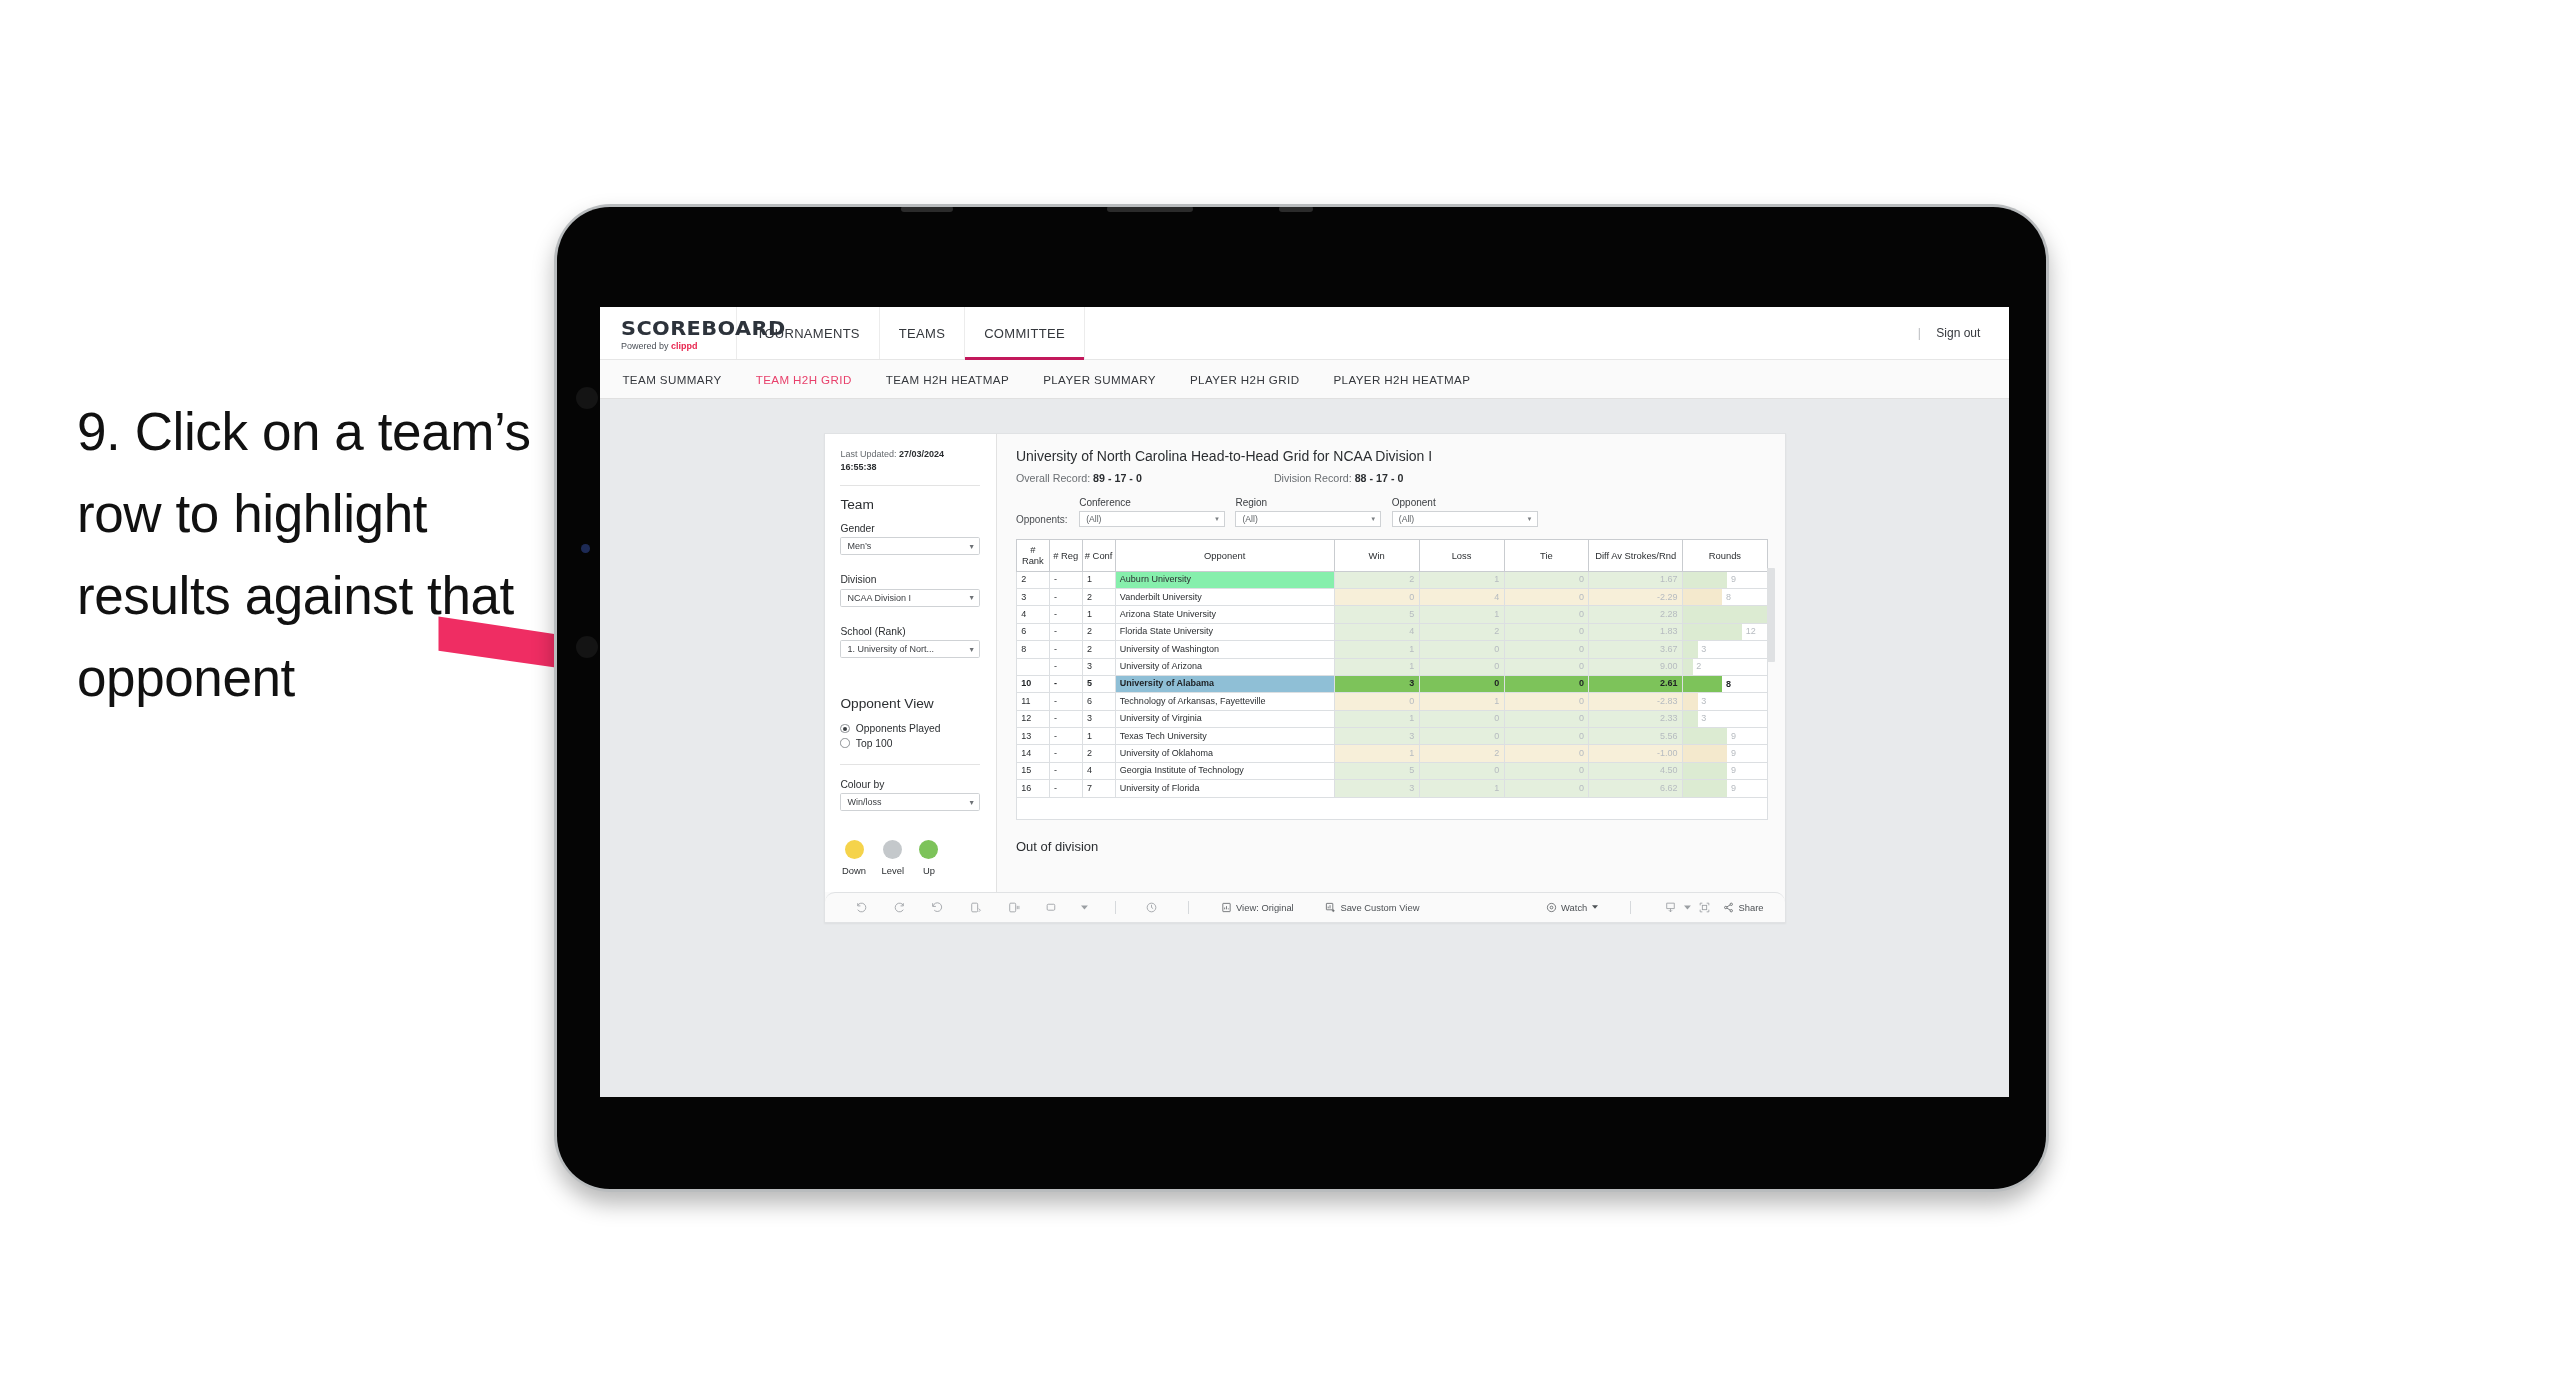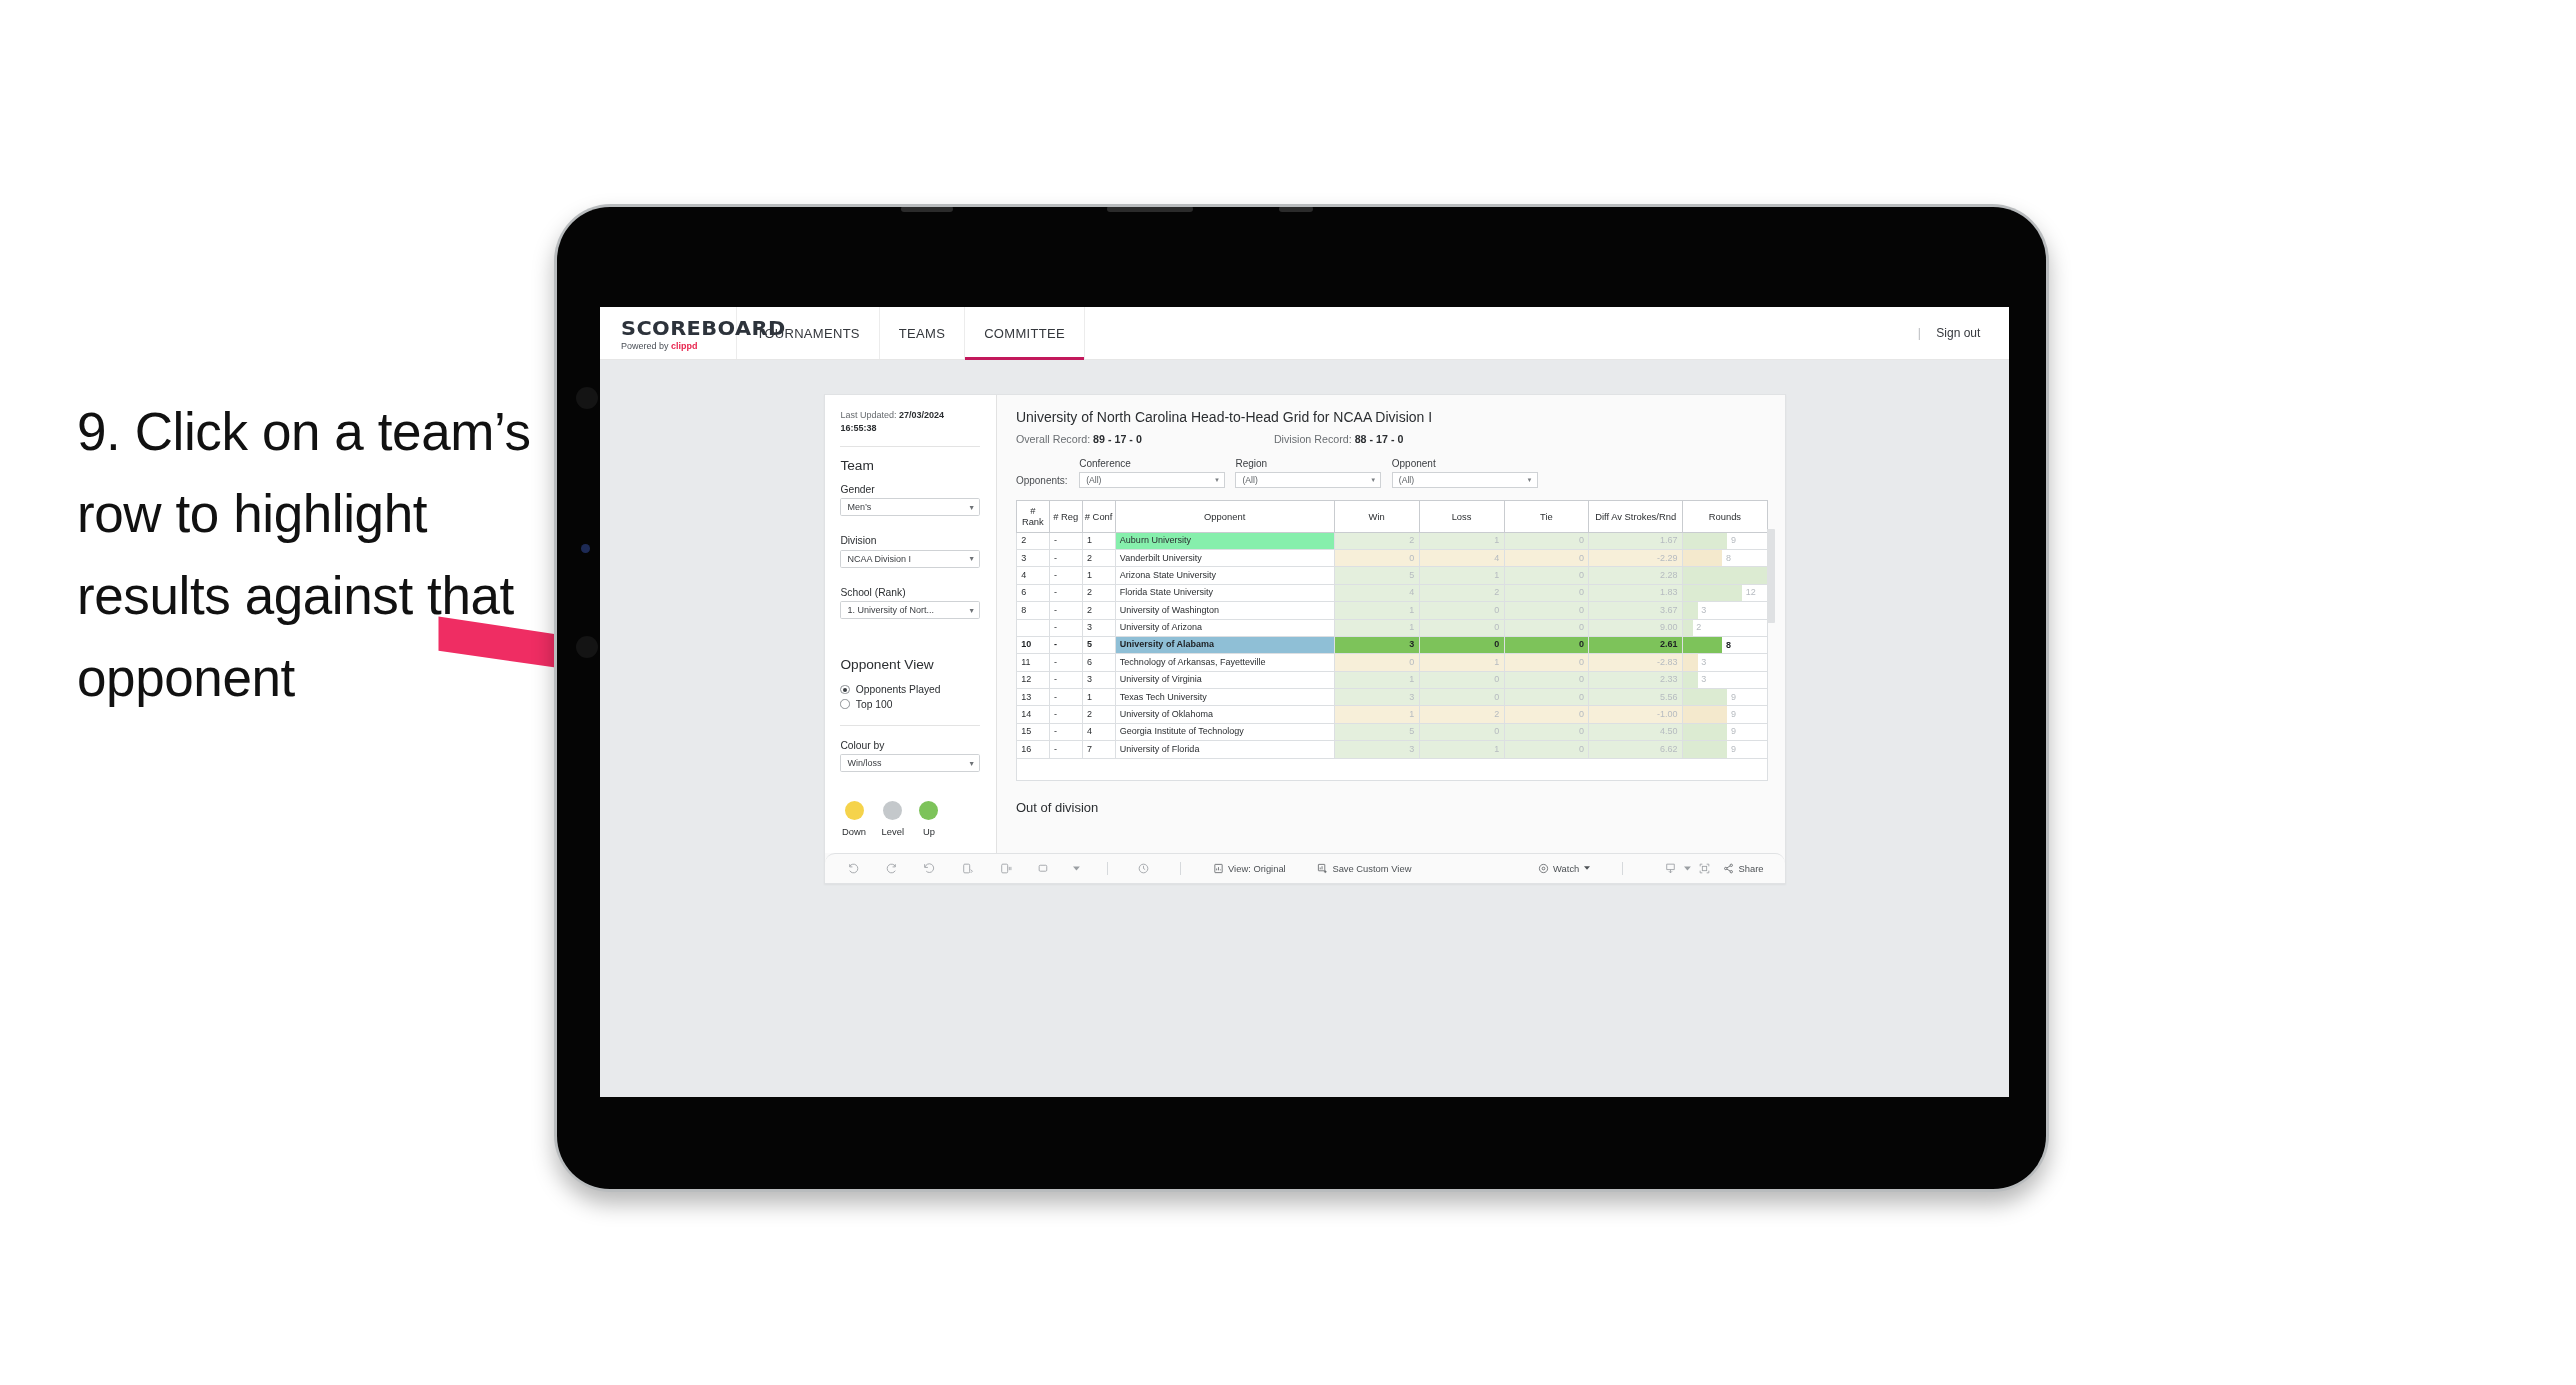--- a/index.html
+++ b/index.html
@@ -122,21 +122,21 @@
   #table-blankrow{height:22px;border:0.9px solid #dcdfe2;border-top:none;background:#fff;width:752px;box-sizing:border-box;}
 
   
   #ood-title{font-size:13px;color:#2b2e31;margin:19px 0 7.7px 0;}
   table.ood{border-collapse:collapse;width:752px;table-layout:fixed;font-size:9px;color:#2b2e31;}
   table.ood td{border:0.9px solid #c9ccd0;padding:1.7px 4.3px;height:14.6px;}
 
   
   #toolbar{
     height:29px;border-top:0.9px solid #e0e2e4;background:#fafafa;
-    display:flex;align-items:center;padding-left:18px;gap:16px;font-size:9.4px;color:#5b5f63;border-radius:10px;
+    display:flex;align-items:center;padding-left:26px;gap:16px;font-size:9.4px;color:#5b5f63;border-radius:10px;
   }
   .tb-icon{width:22px;height:22px;display:flex;align-items:center;justify-content:center;color:#9b9fa3;cursor:pointer;}
   .tb-sep{width:0.9px;height:13px;background:#d6d9dc;margin:0 8.6px;}
   .tb-btn{display:flex;align-items:center;gap:4.3px;padding:0 7.7px;cursor:pointer;color:#4d5155;}
   #tb-gap{flex:0 0 79px;}
   #tb-end{margin-left:auto;display:flex;align-items:center;padding-right:13.7px;}
 </style>
 </head>
 <body>
 
@@ -166,20 +166,28 @@
         <div class="topnav-item">TOURNAMENTS</div>
         <div class="topnav-item">TEAMS</div>
         <div class="topnav-item active">COMMITTEE</div>
         <div class="topnav-item" id="topbar-spacer"></div>
         <div id="signout-wrap">
           <span id="signout-divider">|</span>
           <span>Sign out</span>
         </div>
       </div>
 
+      <div id="subnav">
+        <div class="subnav-item">TEAM SUMMARY</div>
+        <div class="subnav-item active">TEAM H2H GRID</div>
+        <div class="subnav-item">TEAM H2H HEATMAP</div>
+        <div class="subnav-item">PLAYER SUMMARY</div>
+        <div class="subnav-item">PLAYER H2H GRID</div>
+        <div class="subnav-item">PLAYER H2H HEATMAP</div>
+      </div>
 
       <div id="content">
         <div id="card">
           <div id="card-body">
 
             <div id="sidebar">
               <div id="last-updated">
                 <span>Last Updated: </span><b>27/03/2024 16:55:38</b>
               </div>
               <div class="side-rule"></div>

